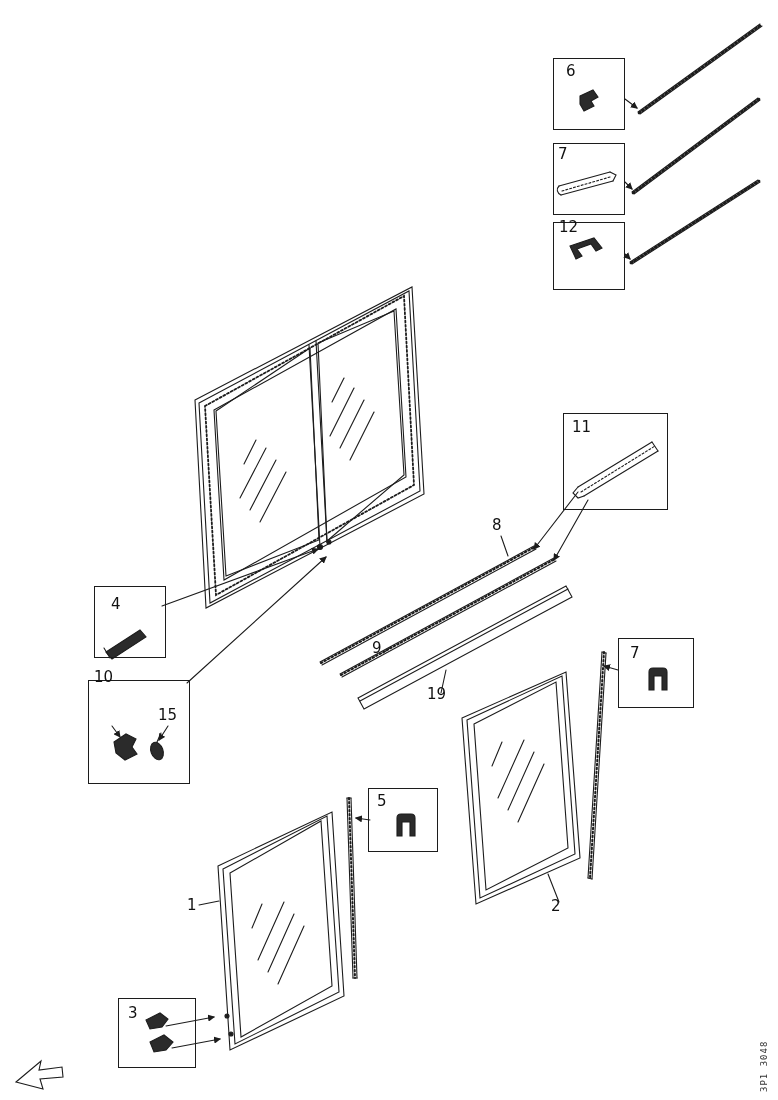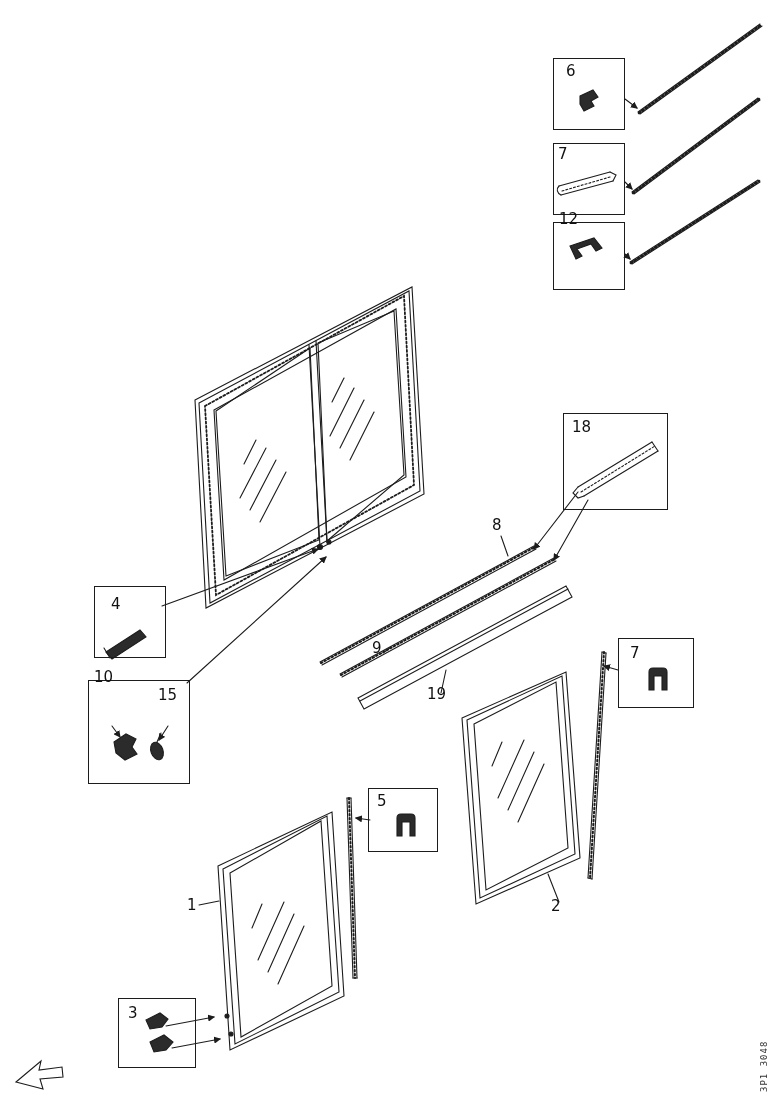--- a/index.html
+++ b/index.html
@@ -201,25 +201,25 @@
   <div class="cbox" style="left:553px;top:222px;width:72px;height:68px"></div>
   <div class="cbox" style="left:563px;top:413px;width:105px;height:97px"></div>
   <div class="cbox" style="left:94px;top:586px;width:72px;height:72px"></div>
   <div class="cbox" style="left:88px;top:680px;width:102px;height:104px"></div>
   <div class="cbox" style="left:618px;top:638px;width:76px;height:70px"></div>
   <div class="cbox" style="left:368px;top:788px;width:70px;height:64px"></div>
   <div class="cbox" style="left:118px;top:998px;width:78px;height:70px"></div>
 
   <span class="num" style="left:566px;top:64px">6</span>
   <span class="num" style="left:558px;top:147px">7</span>
-  <span class="num" style="left:559px;top:212px">12</span>
-  <span class="num" style="left:572px;top:420px">18</span>
+  <span class="num" style="left:559px;top:220px">12</span>
+  <span class="num" style="left:572px;top:420px">11</span>
   <span class="num" style="left:111px;top:597px">4</span>
   <span class="num" style="left:94px;top:670px">10</span>
-  <span class="num" style="left:158px;top:688px">15</span>
+  <span class="num" style="left:158px;top:708px">15</span>
   <span class="num" style="left:630px;top:646px">7</span>
   <span class="num" style="left:377px;top:794px">5</span>
   <span class="num" style="left:492px;top:518px">8</span>
   <span class="num" style="left:372px;top:641px">9</span>
   <span class="num" style="left:427px;top:687px">19</span>
   <span class="num" style="left:187px;top:898px">1</span>
   <span class="num" style="left:551px;top:899px">2</span>
   <span class="num" style="left:128px;top:1006px">3</span>
 
 </div>

